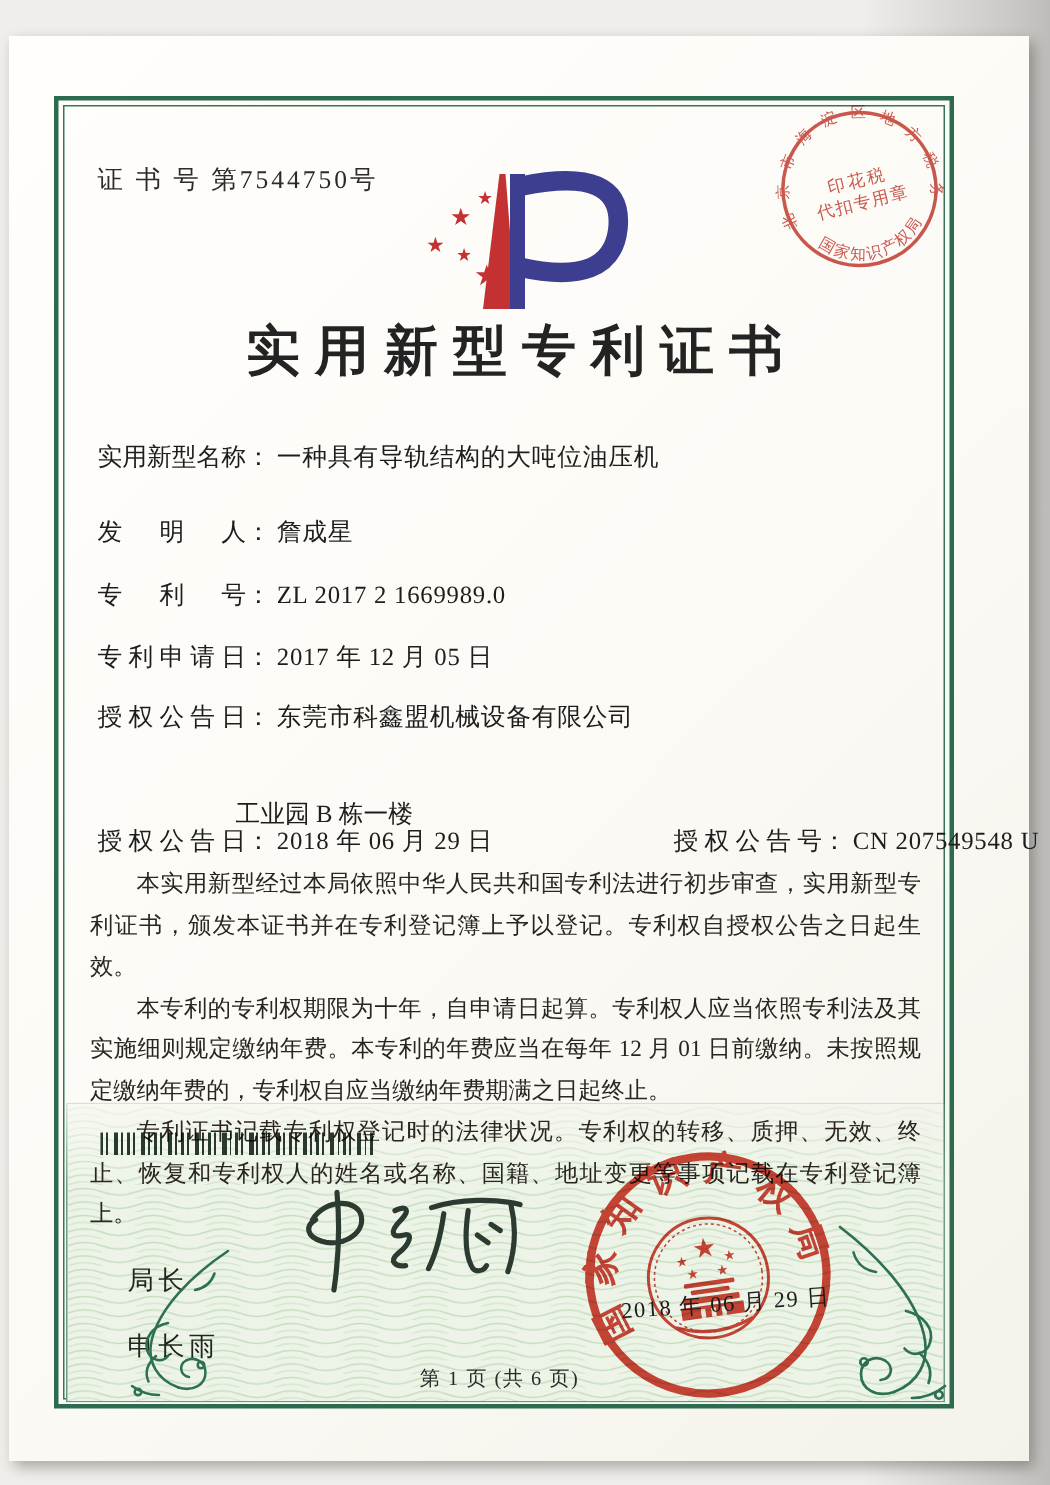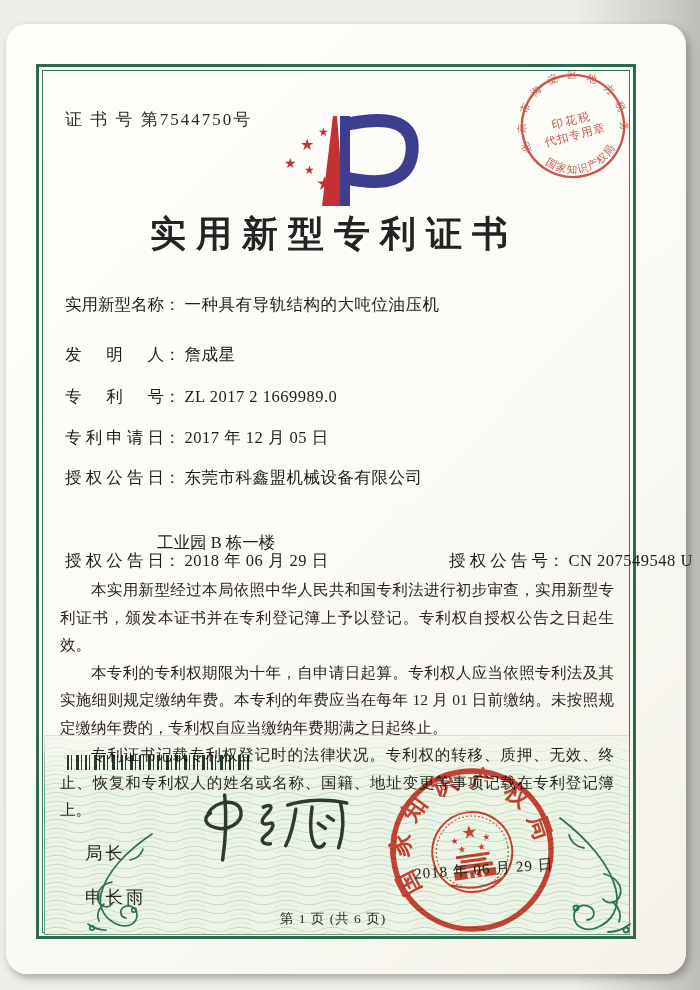--- a/index.html
+++ b/index.html
@@ -6,28 +6,27 @@
   body{
     width:700px;height:990px;position:relative;overflow:hidden;
     background:linear-gradient(90deg,#efeeea 0,#efeeea 82%,#c8c7c3 97%,#bdbcb8 100%);
     font-family:"Liberation Serif","DejaVu Serif",serif;
     color:#1d1d1d;
   }
   .paper{
     position:absolute;left:6px;top:24px;width:680px;height:950px;
     background:linear-gradient(135deg,#fffefb 0%,#fbfaf5 55%,#f4f2ea 100%);
     box-shadow:3px 4px 9px rgba(0,0,0,.30);
-    border-radius:21px;
   }
   .frame{position:absolute;left:30px;top:40px;width:594px;height:869px;border:3px solid #2c6b4f;}
   .frame-inner{position:absolute;inset:3px;border:1px solid #35755a;}
   .cert-no{position:absolute;left:59px;top:84px;font-size:17px;letter-spacing:2px;color:#2a2a2a;}
   .logo{position:absolute;left:272px;top:86px;width:150px;height:102px;}
   .stamp{position:absolute;left:501px;top:36px;width:132px;height:132px;transform:rotate(-14deg);mix-blend-mode:multiply;opacity:.92;}
-  .title{position:absolute;left:31px;top:186px;width:594px;text-align:center;
+  .title{position:absolute;left:45px;top:186px;width:594px;text-align:center;
          font-size:36px;font-weight:bold;letter-spacing:10px;color:#232323;}
   .field-row{position:absolute;left:59px;font-size:16.5px;white-space:nowrap;}
   .flabel{display:inline-block;width:99px;text-align:justify;text-align-last:justify;}
   .fcolon{display:inline-block;margin-right:4px;}
   .fvalue{letter-spacing:.5px;}
   .grant-no{position:absolute;left:384px;top:0;}
   .addr2{position:absolute;left:151px;top:508px;font-size:16.5px;}
   .body-text{position:absolute;left:54px;top:552px;width:554px;font-size:15.5px;line-height:27.5px;
              text-align:justify;color:#2a2520;}
   .body-text p{margin:0;text-indent:2em;}

